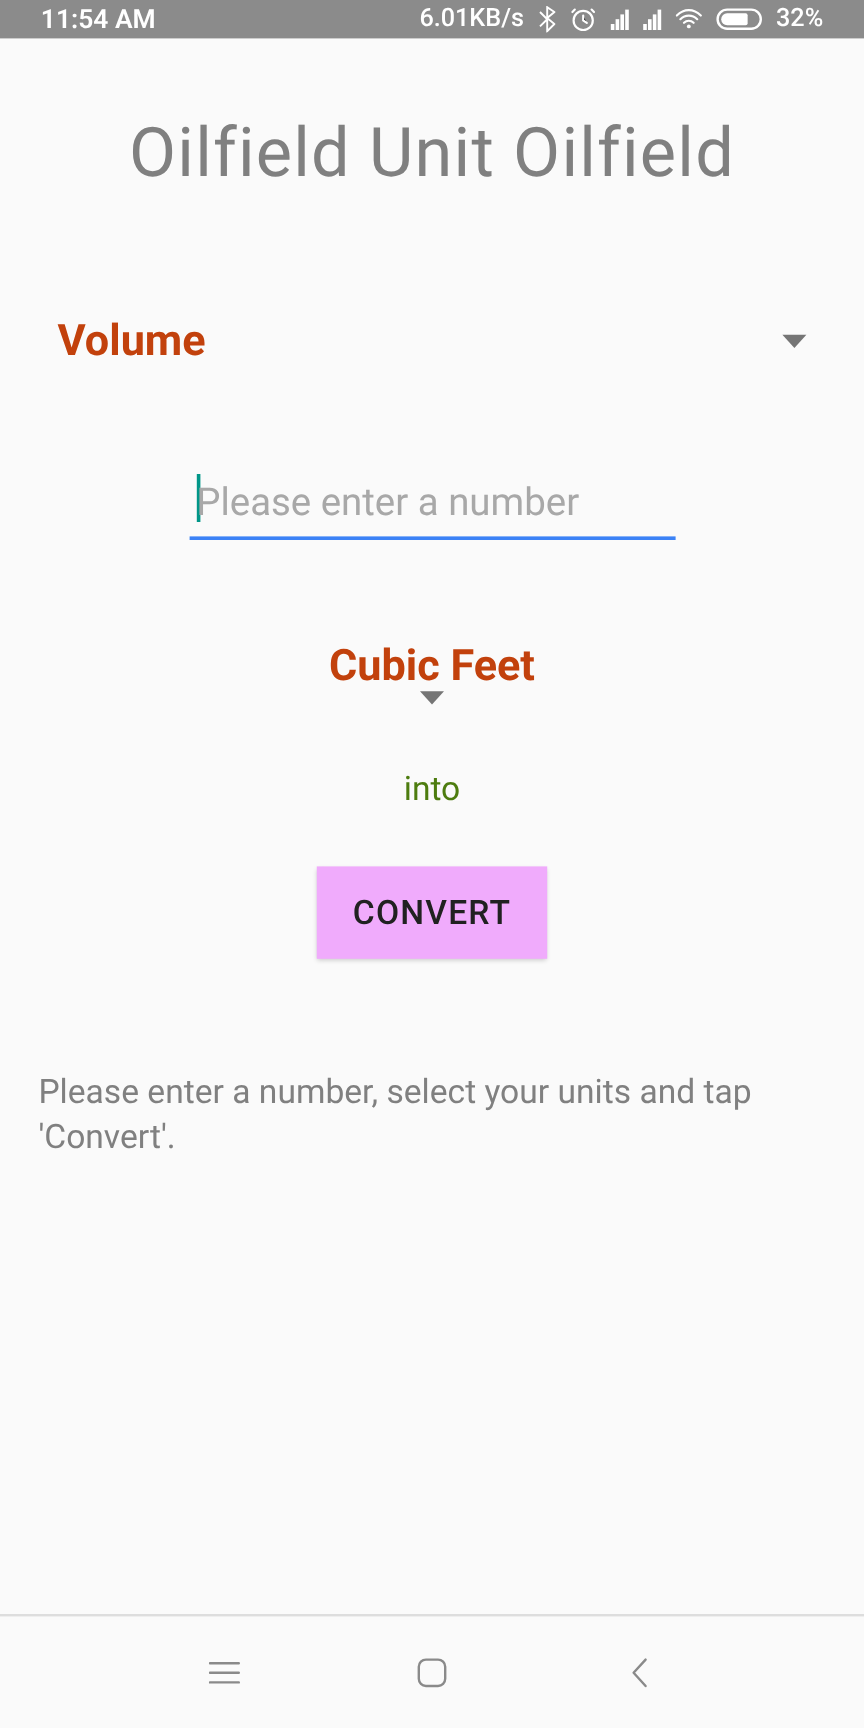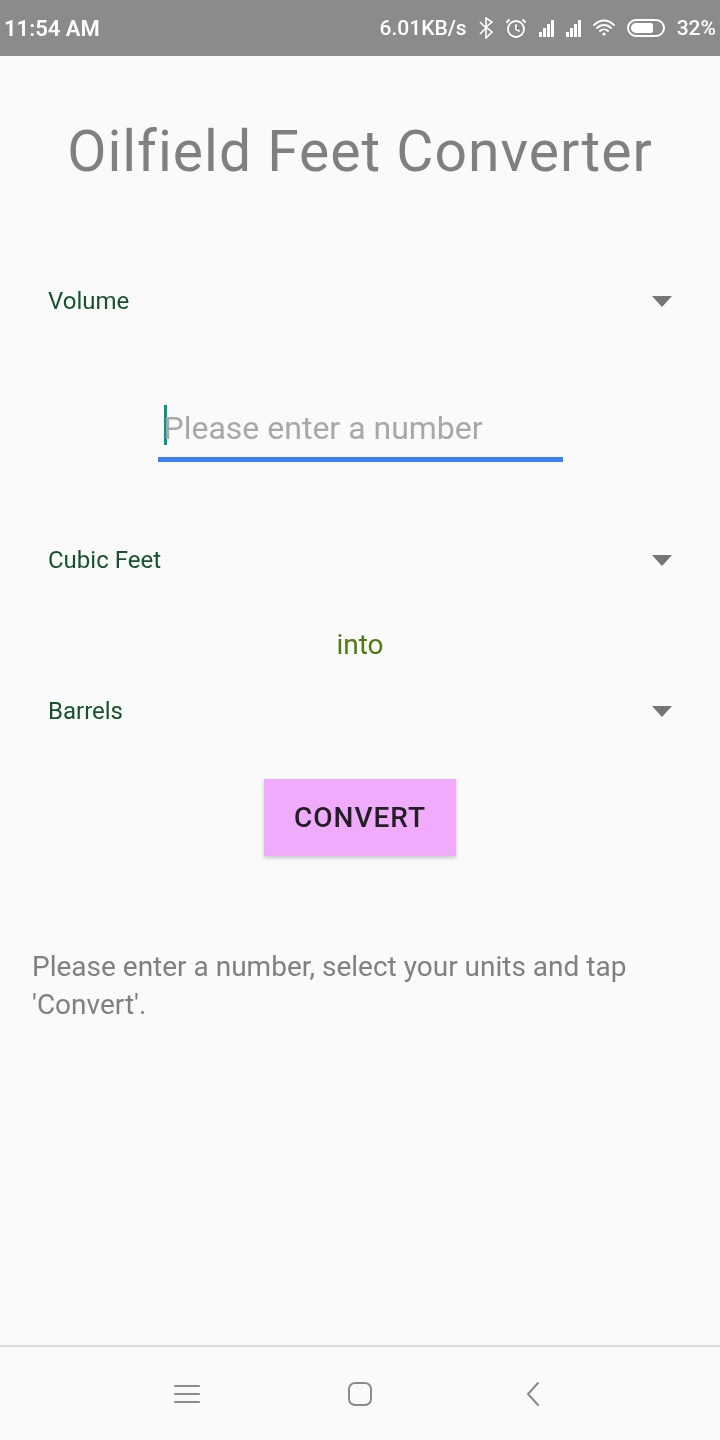--- a/index.html
+++ b/index.html
@@ -9,27 +9,27 @@
       font-family: Roboto, Arial, sans-serif;
     }
     body {
       width: 720px;
       height: 1440px;
       background: #fafafa;
       overflow: hidden;
       position: relative;
     }
     .status-bar {
-      height: 56px;
+      height: 32px;
       background: #8b8b8b;
       color: #fff;
       display: flex;
       align-items: center;
       justify-content: space-between;
-      padding: 0 4px;
+      padding: 0 34px;
       font-size: 22px;
       font-weight: 500;
     }
     .status-left {
       font-weight: 600;
     }
     .status-right {
       display: flex;
       align-items: center;
       gap: 12px;
@@ -51,42 +51,43 @@
       letter-spacing: 1px;
     }
     .dropdown {
       display: flex;
       align-items: center;
       justify-content: space-between;
       padding: 6px 0;
       cursor: pointer;
     }
     .dropdown-text {
-      font-size: 24px;
-      color: #14532d;
+      font-size: 36px;
+      color: #c2410c;
+      font-weight: bold;
     }
     .dropdown-arrow {
       width: 0;
       height: 0;
       border-left: 10px solid transparent;
       border-right: 10px solid transparent;
       border-top: 11px solid #757575;
     }
     .volume-dd {
       margin-top: 96px;
     }
     .input-container {
       margin-top: 78px;
       display: flex;
       justify-content: center;
     }
     .number-input {
       width: 405px;
       border: none;
-      border-bottom: 5px solid #3b82f6;
+      border-bottom: 3px solid #3b82f6;
       background: transparent;
       font-size: 32px;
       color: #424242;
       padding: 10px 2px 10px 6px;
       outline: none;
       position: relative;
     }
     .number-input::placeholder {
       color: #a8a8a8;
     }
@@ -96,20 +97,21 @@
     .cursor {
       position: absolute;
       left: 6px;
       top: 6px;
       width: 3px;
       height: 40px;
       background: #009688;
     }
     .from-unit-dd {
       margin-top: 78px;
+      flex-direction: column;
     }
     .into-label {
       text-align: center;
       font-size: 28px;
       color: #4d7c0f;
       margin-top: 48px;
     }
     .to-unit-dd {
       margin-top: 30px;
     }
@@ -222,45 +224,41 @@
           <path d="M1 6c6-6 14-6 20 0M4 9c4-4 10-4 14 0M7 12c2.3-2.3 5.7-2.3 8 0" stroke="#fff" stroke-width="1.8" fill="none" stroke-linecap="round"></path>
           <circle cx="11" cy="15" r="1.6" fill="#fff"></circle>
         </svg>
     </span>
     <span class="battery"></span>
     <span>32%</span>
   </div>
 </div>
 
 <div class="content">
-  <h1 class="page-title">Oilfield Feet Converter</h1>
+  <h1 class="page-title">Oilfield Unit Oilfield</h1>
 
   <div class="dropdown volume-dd">
     <span class="dropdown-text">Volume</span>
     <span class="dropdown-arrow"></span>
   </div>
 
   <div class="input-container">
     <div class="input-wrapper">
       <div class="cursor"></div>
       <input class="number-input" type="text" placeholder="Please enter a number" value="" style="">
     </div>
   </div>
 
   <div class="dropdown from-unit-dd">
     <span class="dropdown-text">Cubic Feet</span>
     <span class="dropdown-arrow"></span>
   </div>
 
   <div class="into-label">into</div>
 
-  <div class="dropdown to-unit-dd">
-    <span class="dropdown-text">Barrels</span>
-    <span class="dropdown-arrow"></span>
-  </div>
 
   <div class="convert-btn-container">
     <button class="convert-btn">CONVERT</button>
   </div>
 
   <p class="helper-text">Please enter a number, select your units and tap 'Convert'.</p>
 </div>
 
 <div class="nav-bar">
   <div class="nav-icon">

